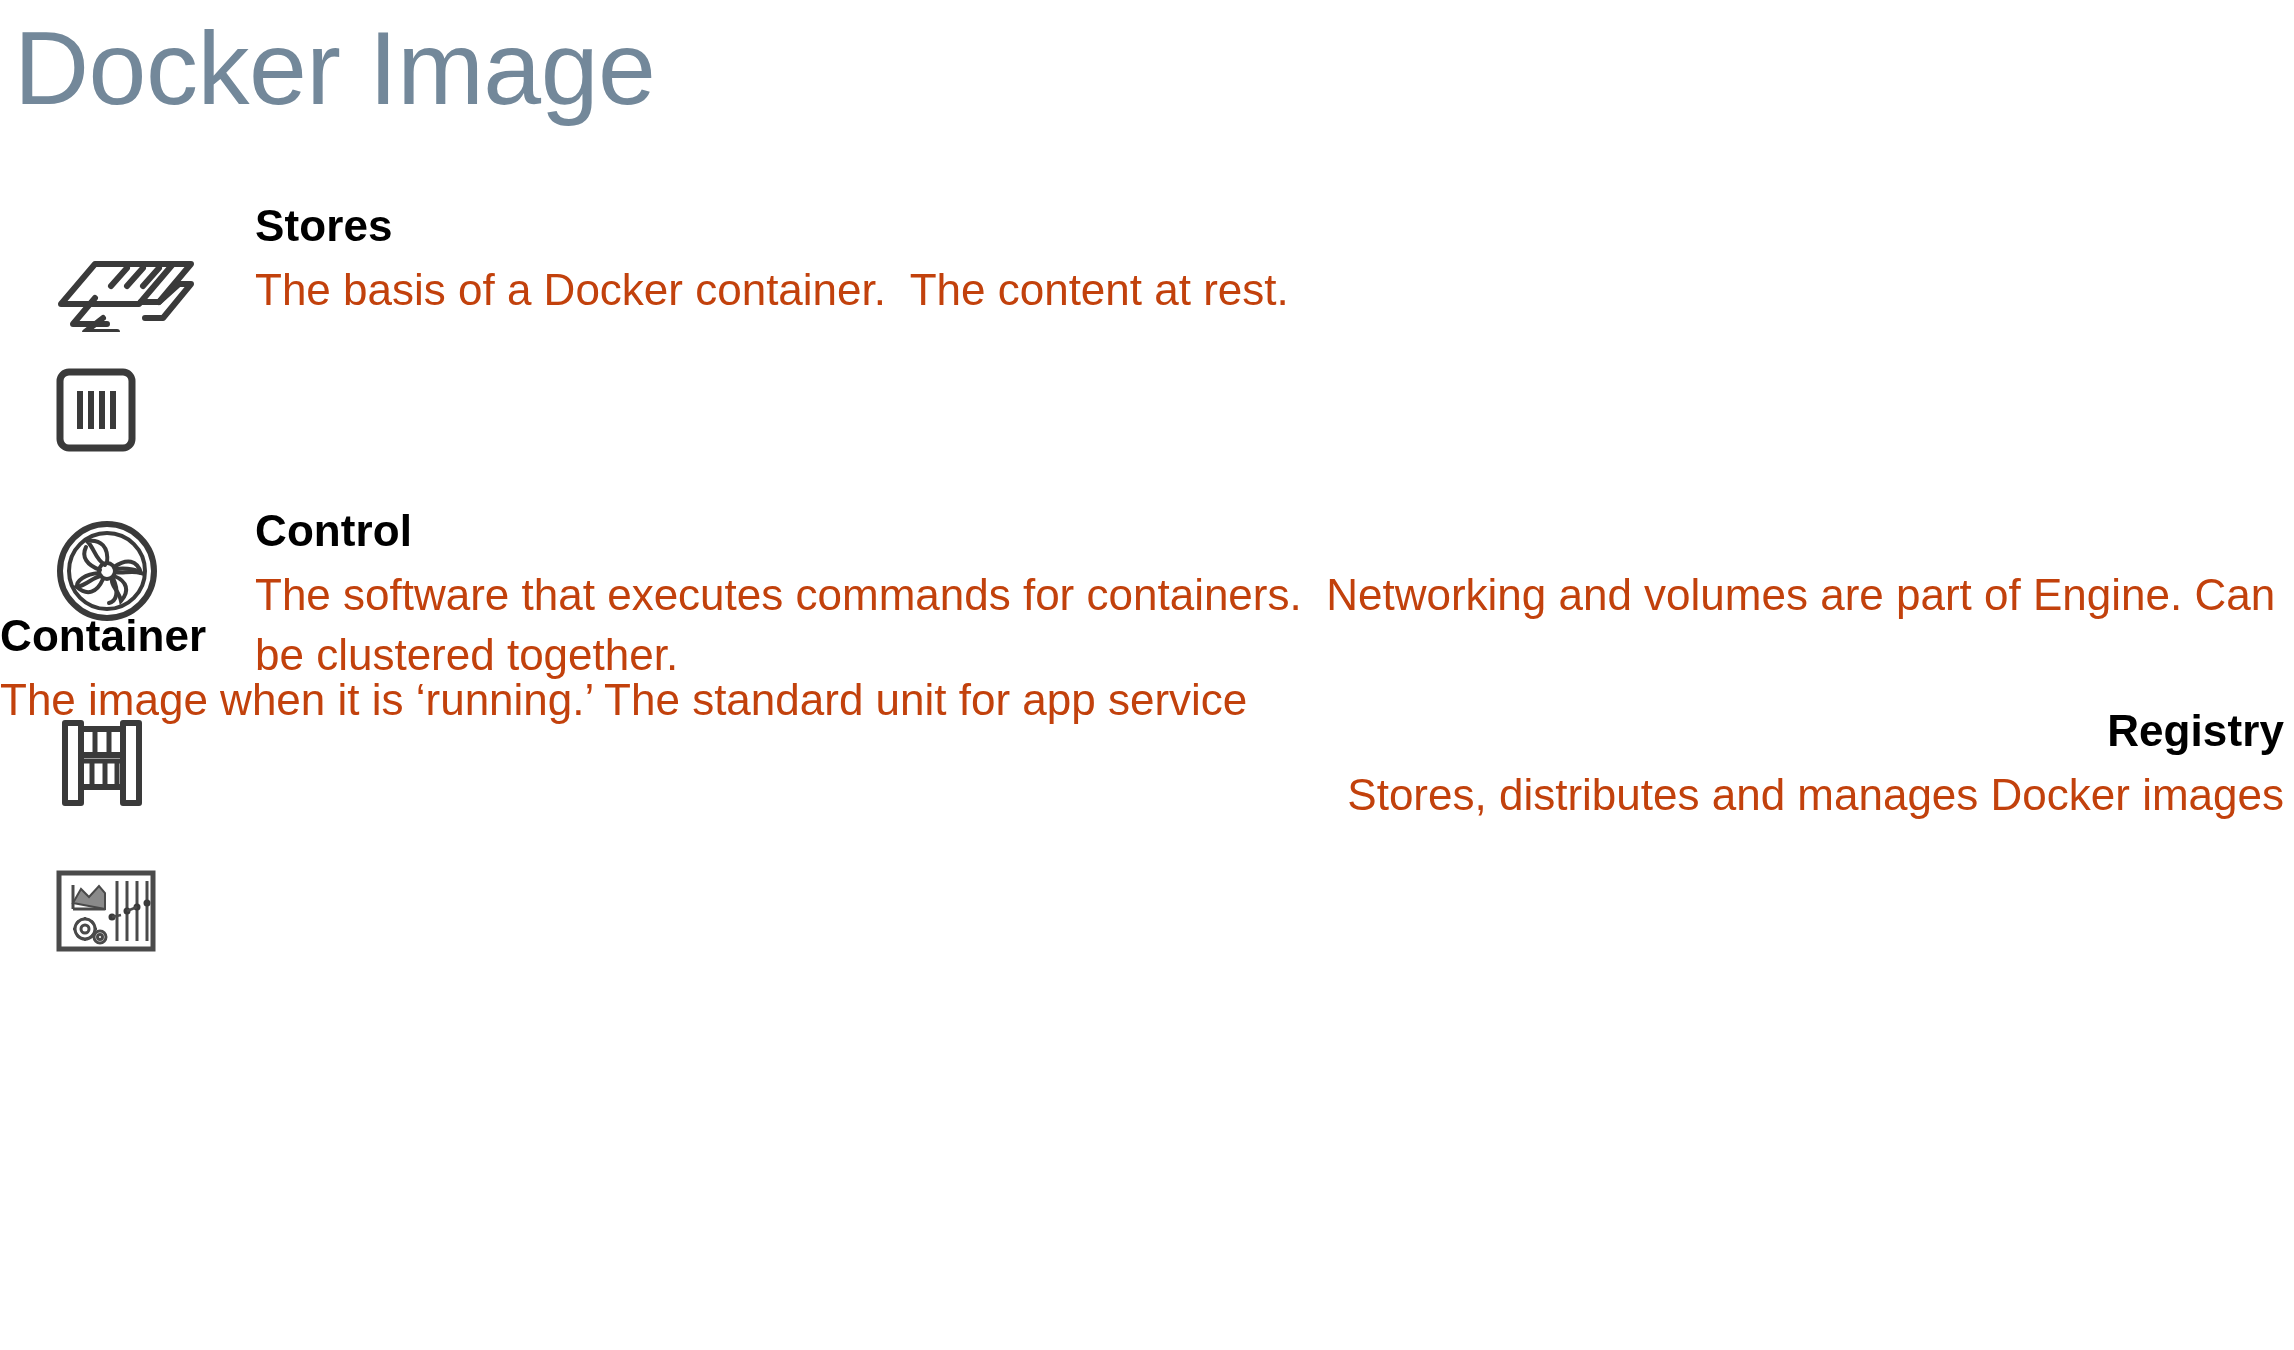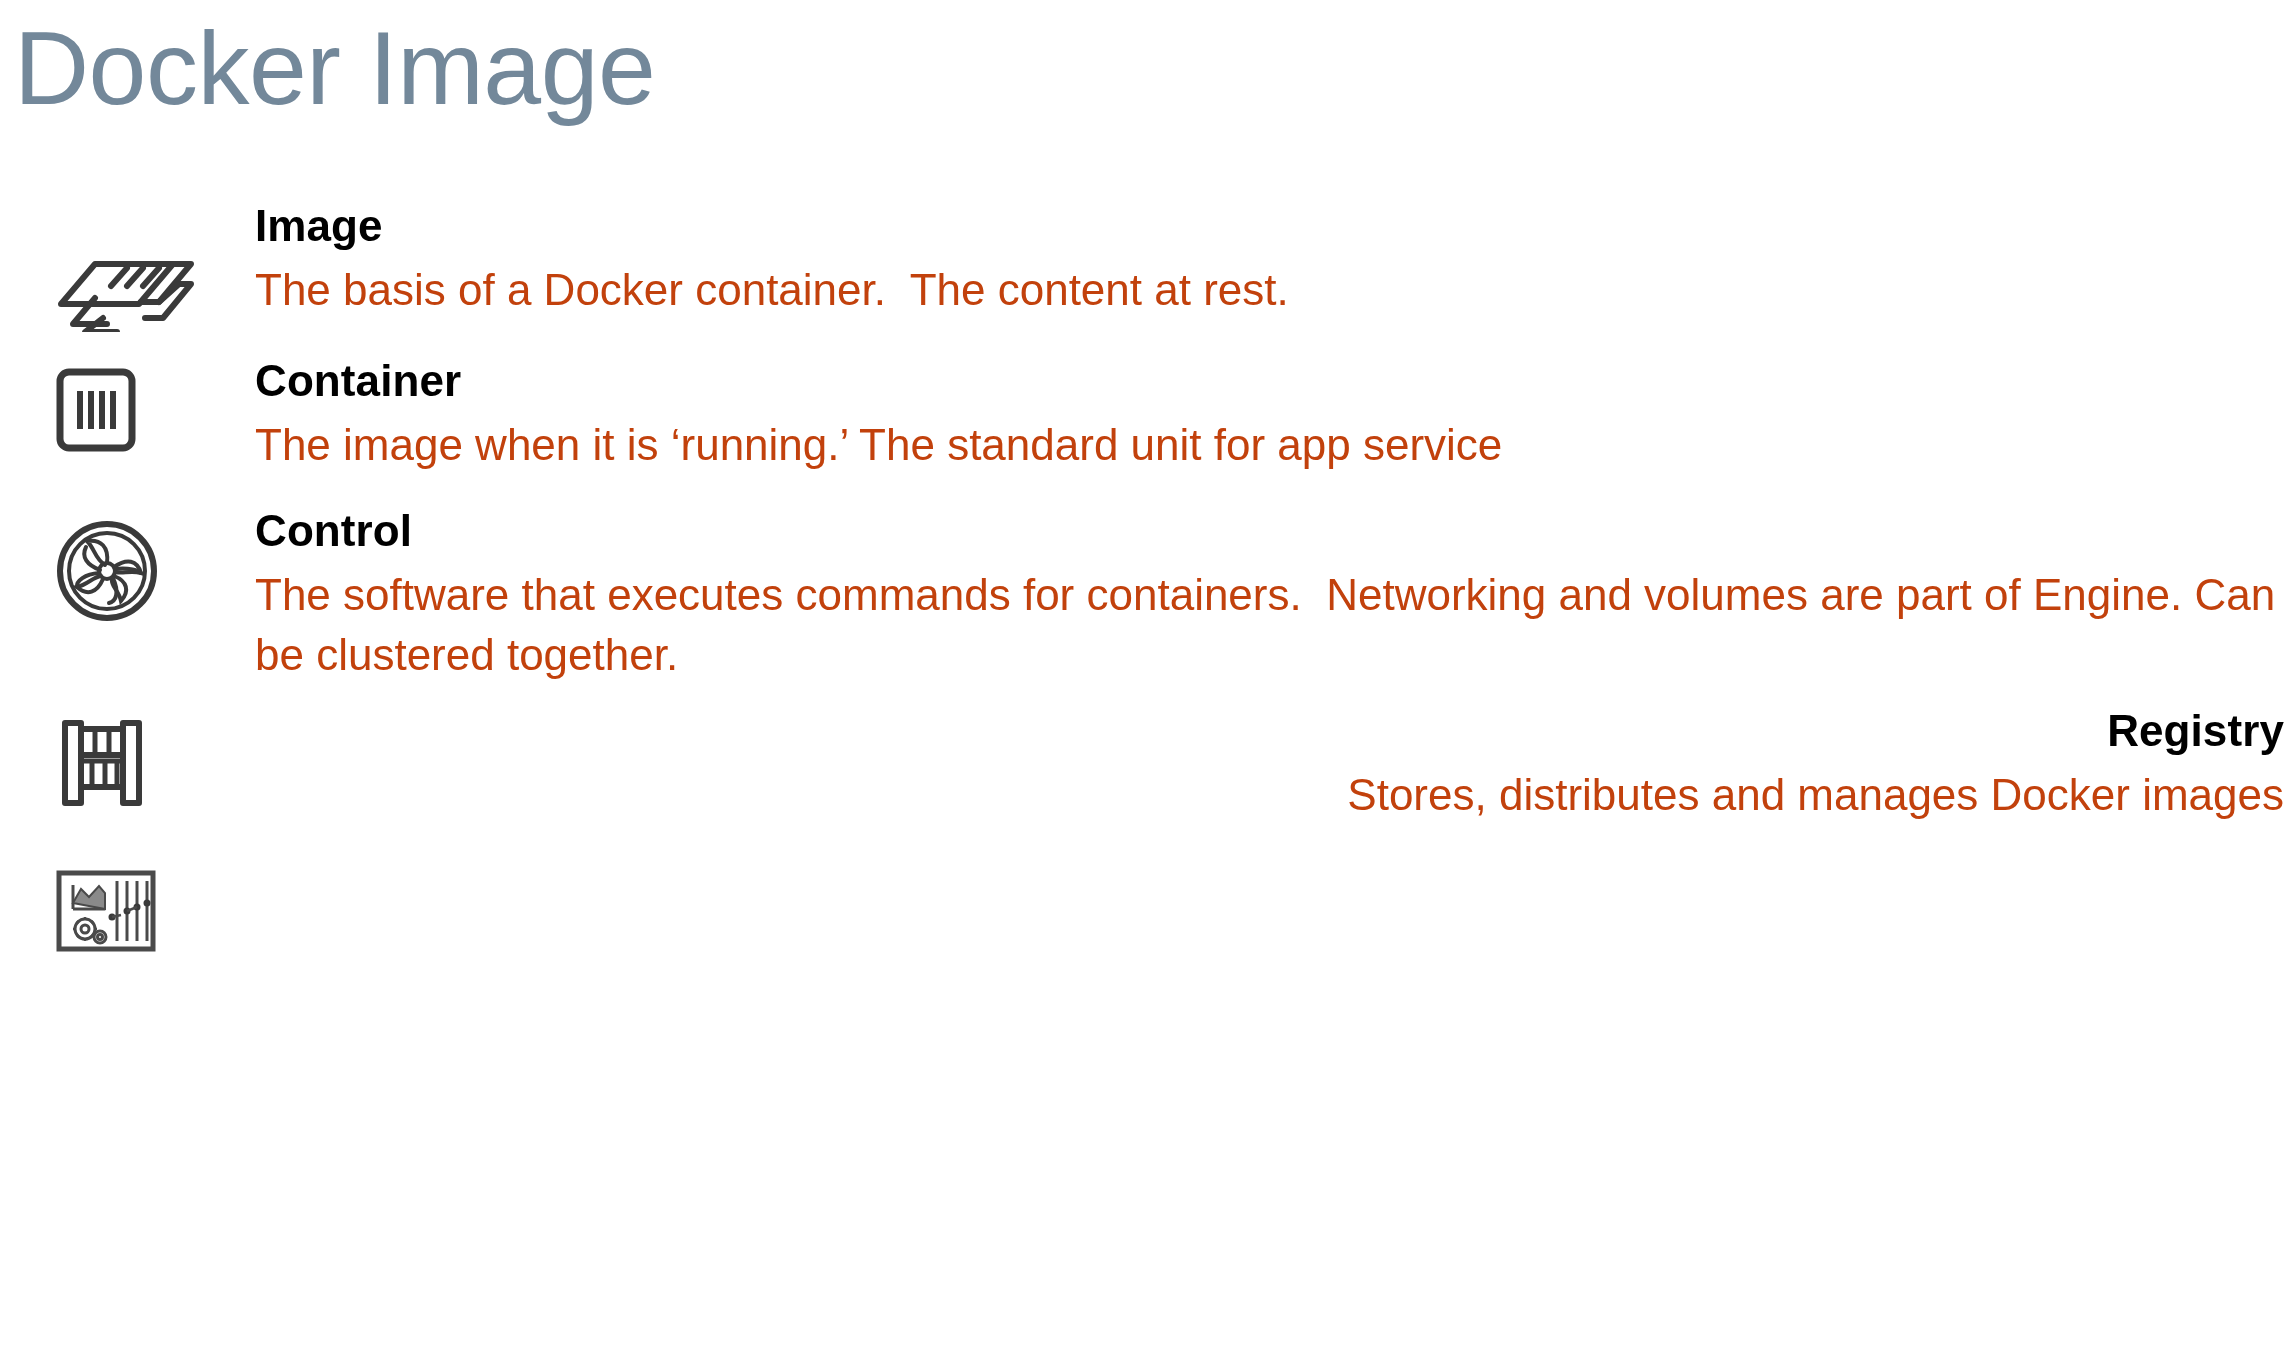--- a/index.html
+++ b/index.html
@@ -74,21 +74,21 @@
     font-weight: 400;
     color: #c2410c;
     margin: 0;
     max-width: 2030px;
     white-space: pre-wrap;
   }
 
   
   .item-image   { height: 155px; }
   .item-image .icon-cell   { padding-top: 20px; }
-  .item-container { height: 150px; }
+  .item-container { height: 150px; flex-direction: column; }
   .item-container .icon-cell { padding-top: 12px; }
   .item-engine  { height: 200px; }
   .item-engine .icon-cell  { padding-top: 14px; }
   .item-registry { height: 150px; text-align: right; }
   .item-registry .icon-cell { padding-top: 12px; }
   .item-control { height: 150px; }
   .item-control .icon-cell { padding-top: 14px; }
 
   .item-image .text-cell   { padding-top: 0px; }
   .item-container .text-cell { padding-top: 0px; }
@@ -116,21 +116,21 @@
             <path d="M118 44 L136 44 L104 82 L86 82"></path>
             <path d="M62 112 L30 112 L48 98"></path>
             <path d="M104 82 L124 64 L136 64 L108 98 L90 98"></path>
             <path d="M56 66 L72 48"></path>
             <path d="M72 66 L88 48"></path>
             <path d="M88 66 L104 48"></path>
           </svg>
         </div>
       </div>
       <div class="text-cell">
-        <div class="item-title">Image</div>
+        <div class="item-title">Stores</div>
         <div class="item-desc">The basis of a Docker container.  The content at rest.</div>
       </div>
     </div>
 
     <div class="item item-container">
       <div class="icon-cell">
         <div class="icon-box">
           <svg width="82" height="86" viewBox="0 0 82 86" fill="none" stroke="#3a3a3a">
             <rect x="5" y="5" width="72" height="76" rx="9" ry="9" stroke-width="7"></rect>
             <g stroke-width="6" stroke-linecap="butt">

